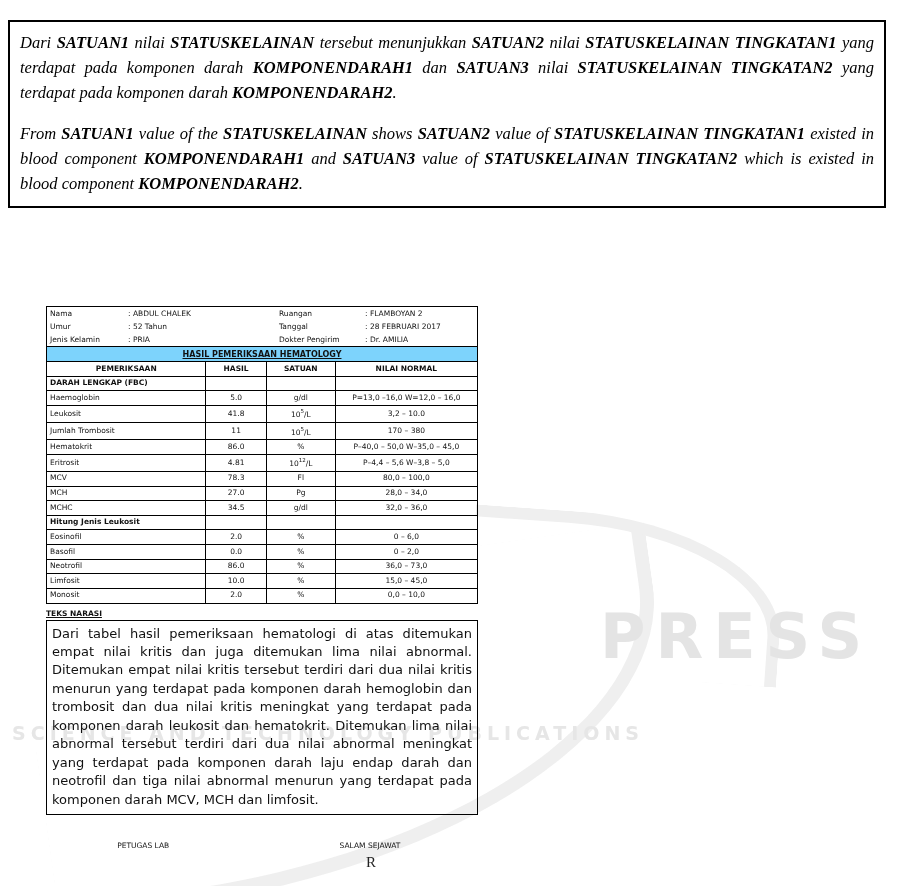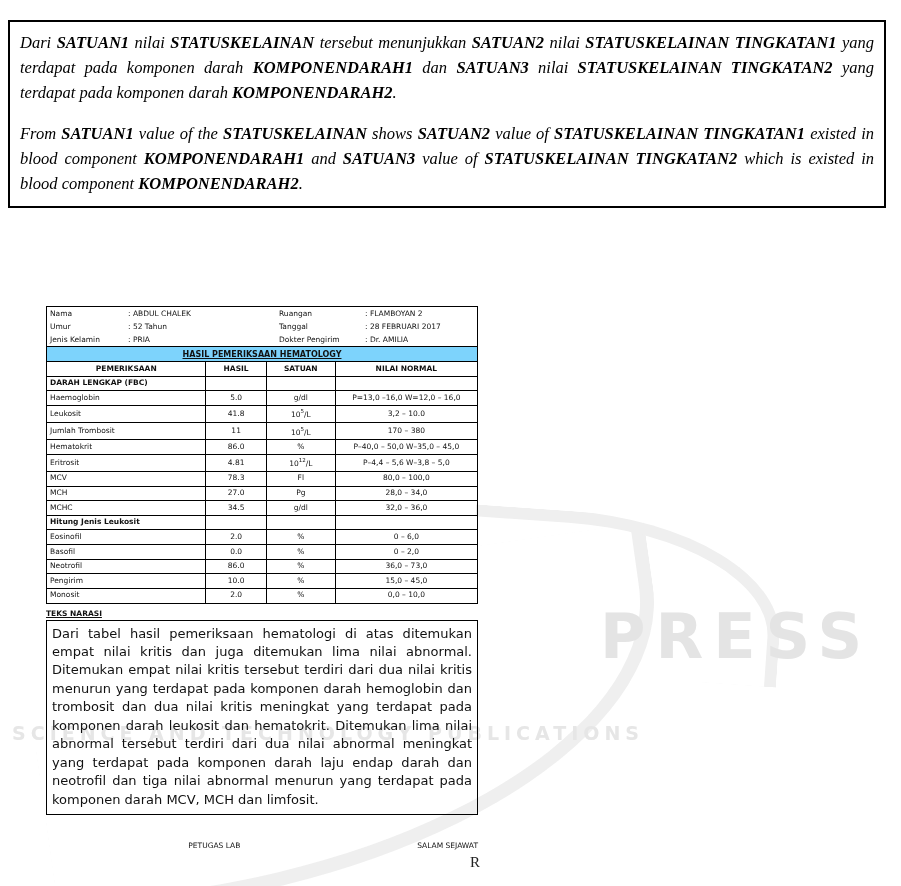--- a/index.html
+++ b/index.html
@@ -172,22 +172,22 @@
     line-height: 1.42;
     text-align: justify;
   }
 
   .sign-row {
     display: flex;
     justify-content: space-between;
     margin-top: 26px;
     font-size: 7.5px;
   }
-  .sign-left  { width: 45%; text-align: right; }
-  .sign-right { width: 50%; text-align: right; position: relative; }
+  .sign-left  { width: 45%; text-align: center; }
+  .sign-right { width: 50%; text-align: center; position: relative; }
 
   .sig-mark {
     font-family: "Liberation Serif", serif;
     font-size: 15px;
     color: #222;
     height: 20px;
     line-height: 20px;
     letter-spacing: -2px;
   }
   .sign-names {
@@ -335,21 +335,21 @@
           <td>%</td>
           <td>0 – 2,0</td>
         </tr>
         <tr>
           <td class="left">Neotrofil</td>
           <td>86.0</td>
           <td>%</td>
           <td>36,0 – 73,0</td>
         </tr>
         <tr>
-          <td class="left">Pengirim</td>
+          <td class="left">Limfosit</td>
           <td>10.0</td>
           <td>%</td>
           <td>15,0 – 45,0</td>
         </tr>
         <tr>
           <td class="left">Monosit</td>
           <td>2.0</td>
           <td>%</td>
           <td>0,0 – 10,0</td>
         </tr>

